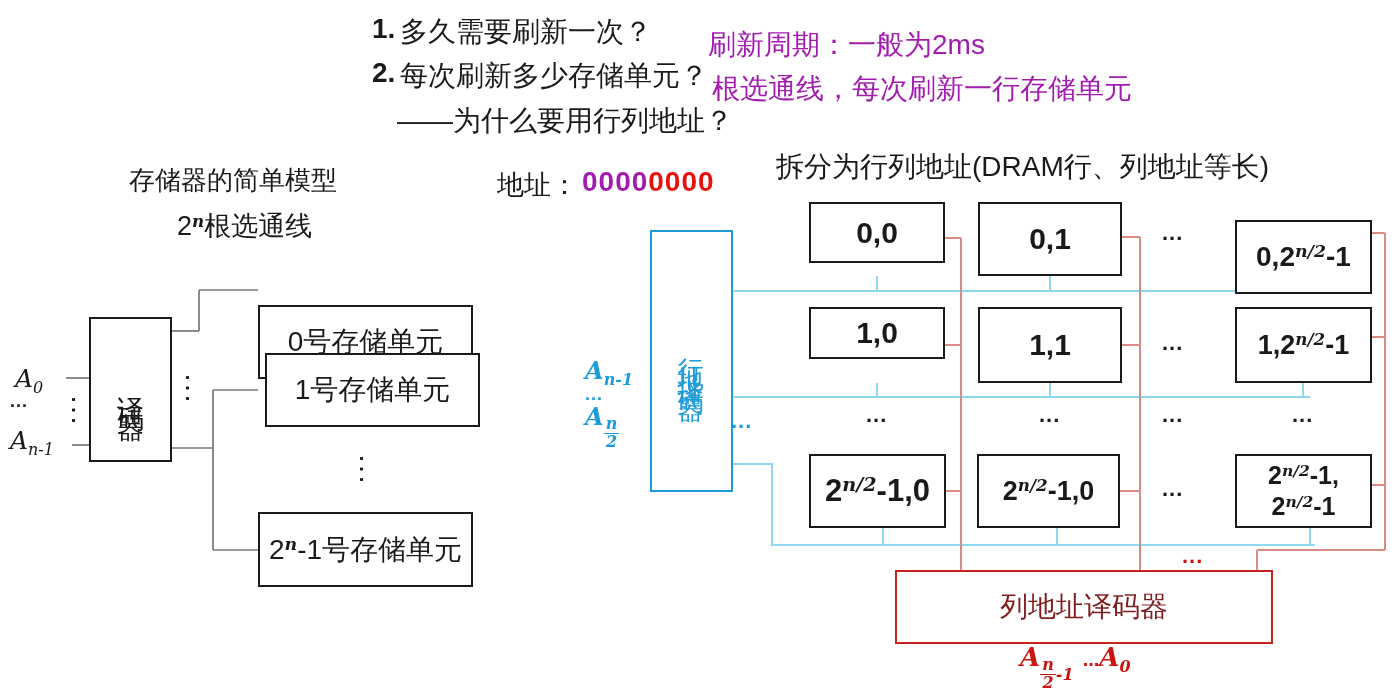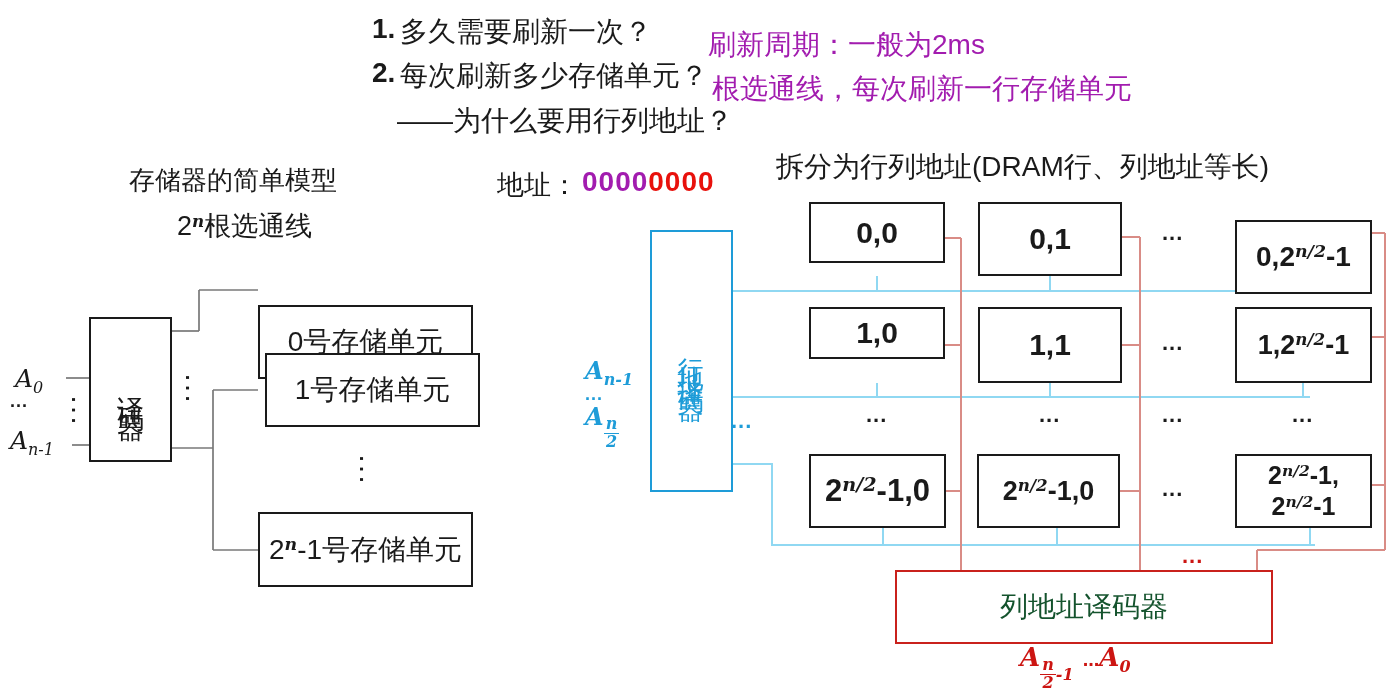--- a/index.html
+++ b/index.html
@@ -7,21 +7,21 @@
          font-family:"Liberation Sans",sans-serif;color:#1a1a1a;}
   svg.wires{position:absolute;left:0;top:0;z-index:0;}
   .t{position:absolute;white-space:nowrap;z-index:2;}
   .q{font-size:28px;}
   .qnum{font-weight:700;}
   .blue{color:#a21caf;margin-top:13px;}
   .title{font-size:26px;}
   .box{position:absolute;box-sizing:border-box;border:2.5px solid #1a1a1a;background:#fff;
        display:flex;align-items:center;justify-content:center;z-index:1;}
   .bluebox{border:2.5px solid #1e9cd8;color:#1e9cd8;}
-  .redbox{border:2.5px solid #c9211c;color:#14532d;}
+  .redbox{border:2.5px solid #c9211c;color:#7f1d1d;}
   .vtext{writing-mode:vertical-rl;text-orientation:upright;letter-spacing:10px;font-size:27px;}
   .cellL{font-size:28px;}
   .cellG{font-size:30px;font-weight:700;}
   .cellG2{font-size:25px;font-weight:700;line-height:1.25;text-align:center;}
   .sp{font-style:italic;font-family:"DejaVu Serif",serif;font-size:0.62em;position:relative;top:-0.5em;font-weight:600;}
   .math{position:absolute;font-style:italic;font-family:"DejaVu Serif",serif;font-size:25px;z-index:2;}
   .sb{font-size:16px;vertical-align:-6px;font-style:italic;}
   .frac{display:inline-block;vertical-align:-22px;text-align:center;font-size:16px;line-height:1.05;font-style:italic;}
   .frac .num{display:block;padding:0 2px;}
   .frac .den{display:block;border-top:1.5px solid currentColor;padding:0 2px;}

